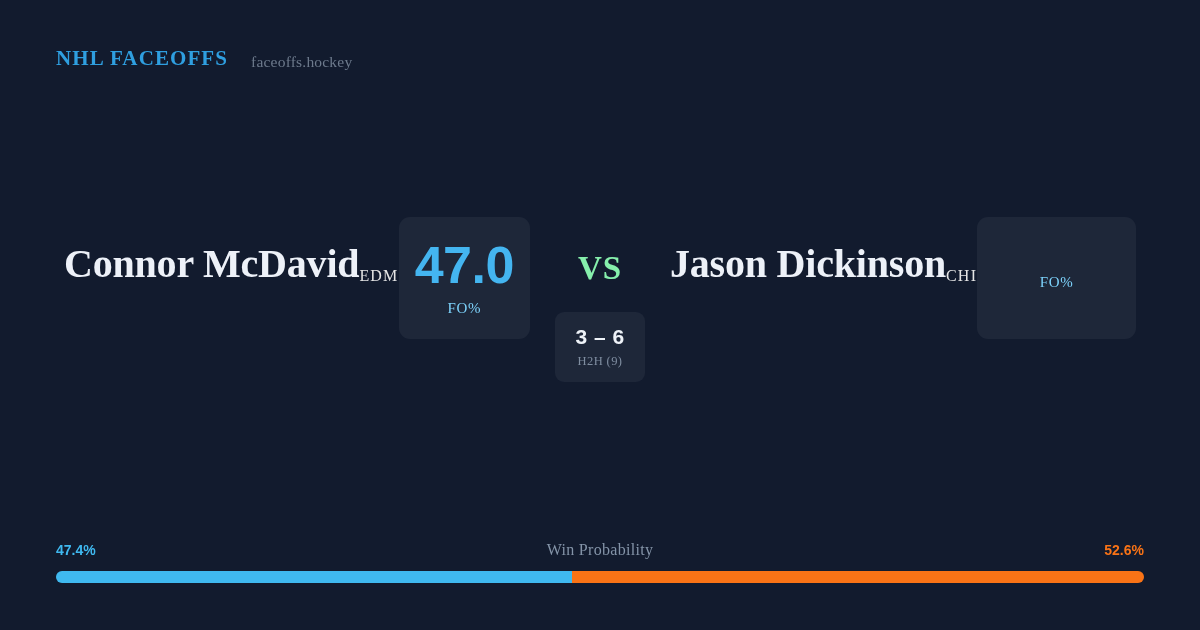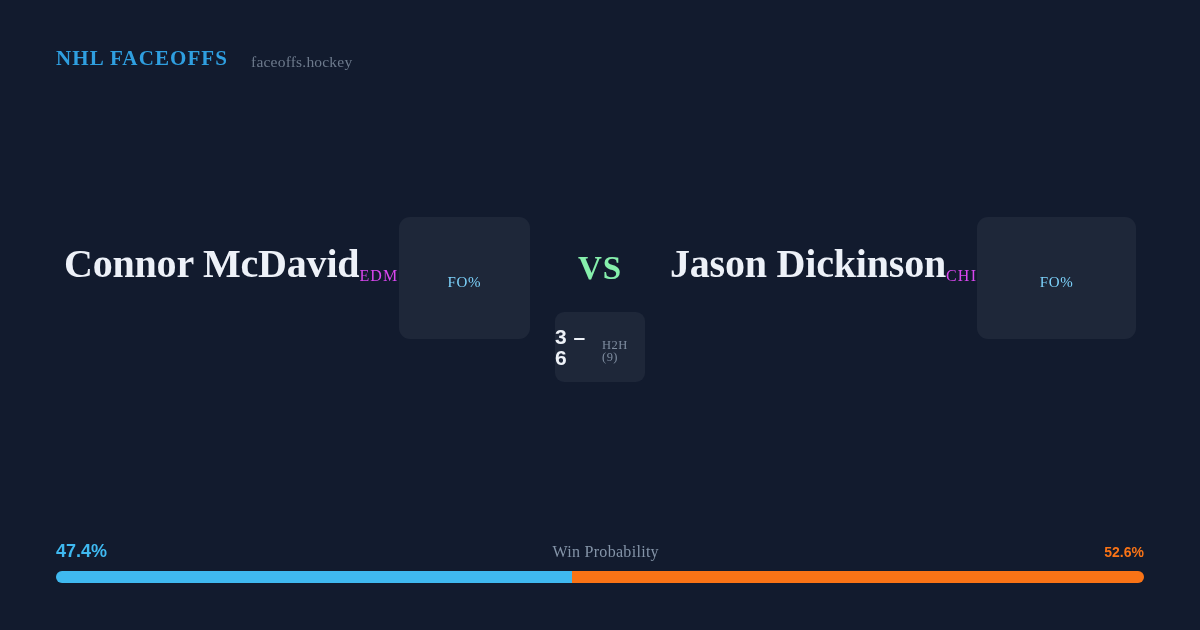--- a/index.html
+++ b/index.html
@@ -68,21 +68,21 @@
     letter-spacing:-0.2px;
     white-space:nowrap;
   }
 
   .player-team {
     margin-top:22px;
     font-family:"Liberation Serif", serif;
     font-size:16px;
     font-weight:400;
     letter-spacing:1.2px;
-    color:#d946ef;
+    color:#e5e5e5;
   }
 
   .stat-card {
     margin-top:27px;
     width:174px;
     height:122px;
     background:#1e2739;
     border-radius:11px;
     display:flex;
     flex-direction:column;
@@ -126,20 +126,21 @@
     line-height:1;
   }
 
   #h2h-card {
     margin-top:27px;
     width:90px;
     height:70px;
     background:#1e2739;
     border-radius:9px;
     display:flex;
+    flex-direction:column;
     align-items:center;
     justify-content:center;
   }
 
   #h2h-card .h2h-score {
     font-family:"Liberation Sans", sans-serif;
     font-size:21px;
     font-weight:700;
     color:#eef2f8;
     letter-spacing:0.5px;
@@ -166,21 +167,21 @@
 
   #winprob-labels {
     display:flex;
     align-items:baseline;
     justify-content:space-between;
     height:20px;
   }
 
   #winprob-labels .wp-left {
     font-family:"Liberation Sans", sans-serif;
-    font-size:18px;
+    font-size:14px;
     font-weight:700;
     color:#44b5f0;
     text-align:right;
   }
 
   #winprob-labels .wp-title {
     font-family:"Liberation Serif", serif;
     font-size:16px;
     font-weight:400;
     color:#8494a8;
@@ -222,20 +223,21 @@
   <span class="brand-title" style="color: rgb(47, 159, 224);">NHL FACEOFFS</span>
   <span class="brand-domain" style="color: rgb(109, 122, 140);">faceoffs.hockey</span>
 </div>
 
 <div id="matchup">
 
   <div class="player-col">
     <div class="player-name">Connor McDavid</div>
     <div class="player-team">EDM</div>
     <div class="stat-card">
+      <div class="stat-value" style="color: rgb(68, 181, 240);">47.0</div>
       <div class="stat-label">FO%</div>
     </div>
   </div>
 
   <div id="center-col">
     <div id="vs-label">VS</div>
     <div id="h2h-card">
       <div class="h2h-score">3 – 6</div>
       <div class="h2h-label">H2H (9)</div>
     </div>

